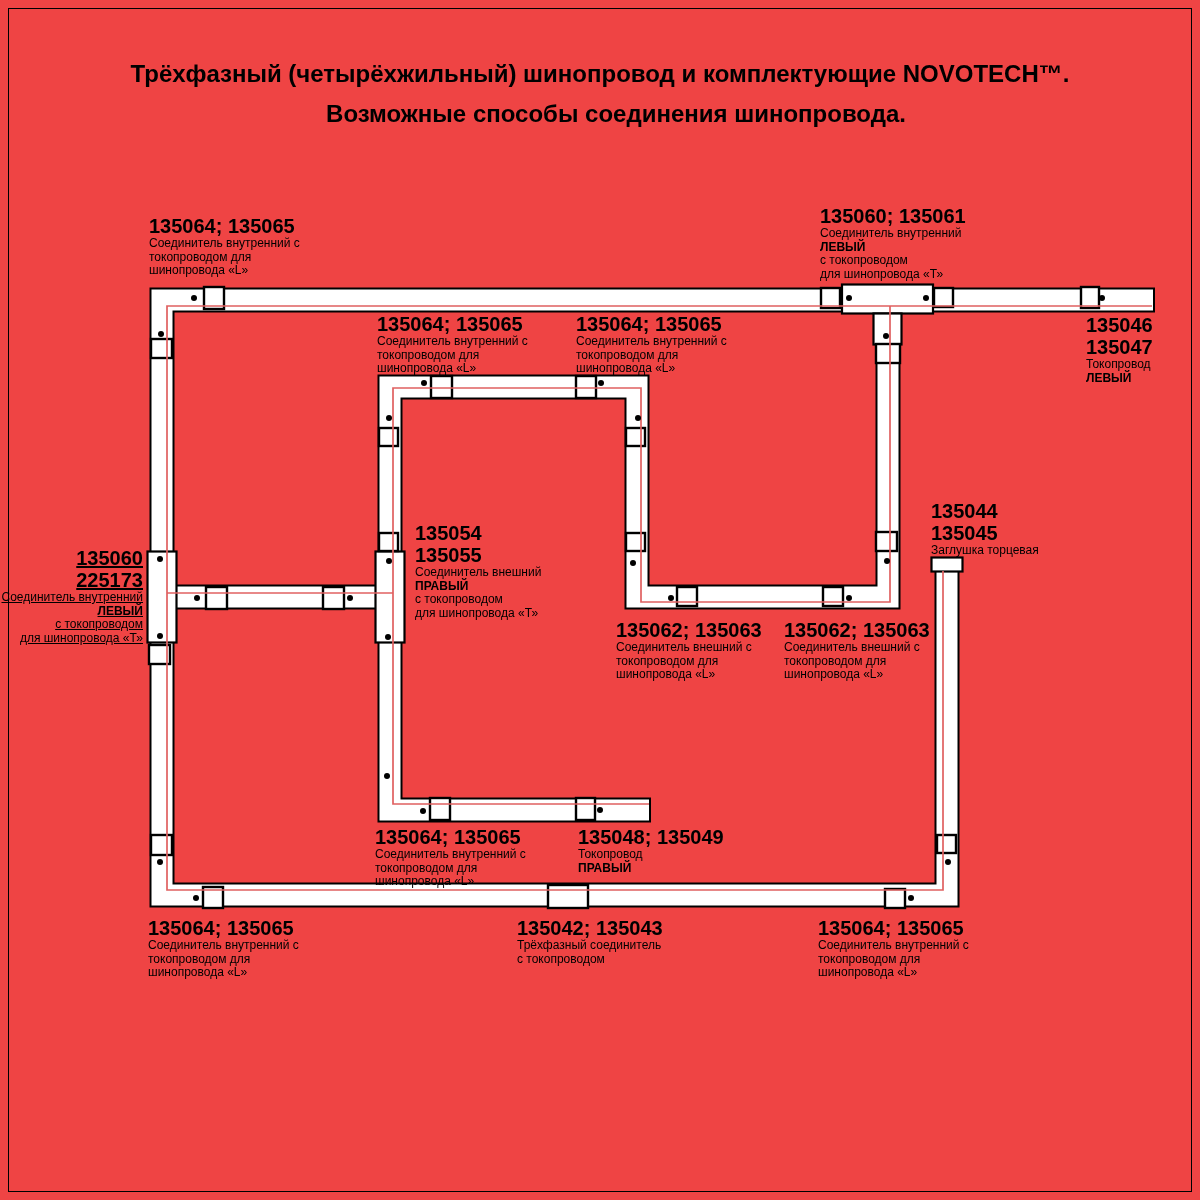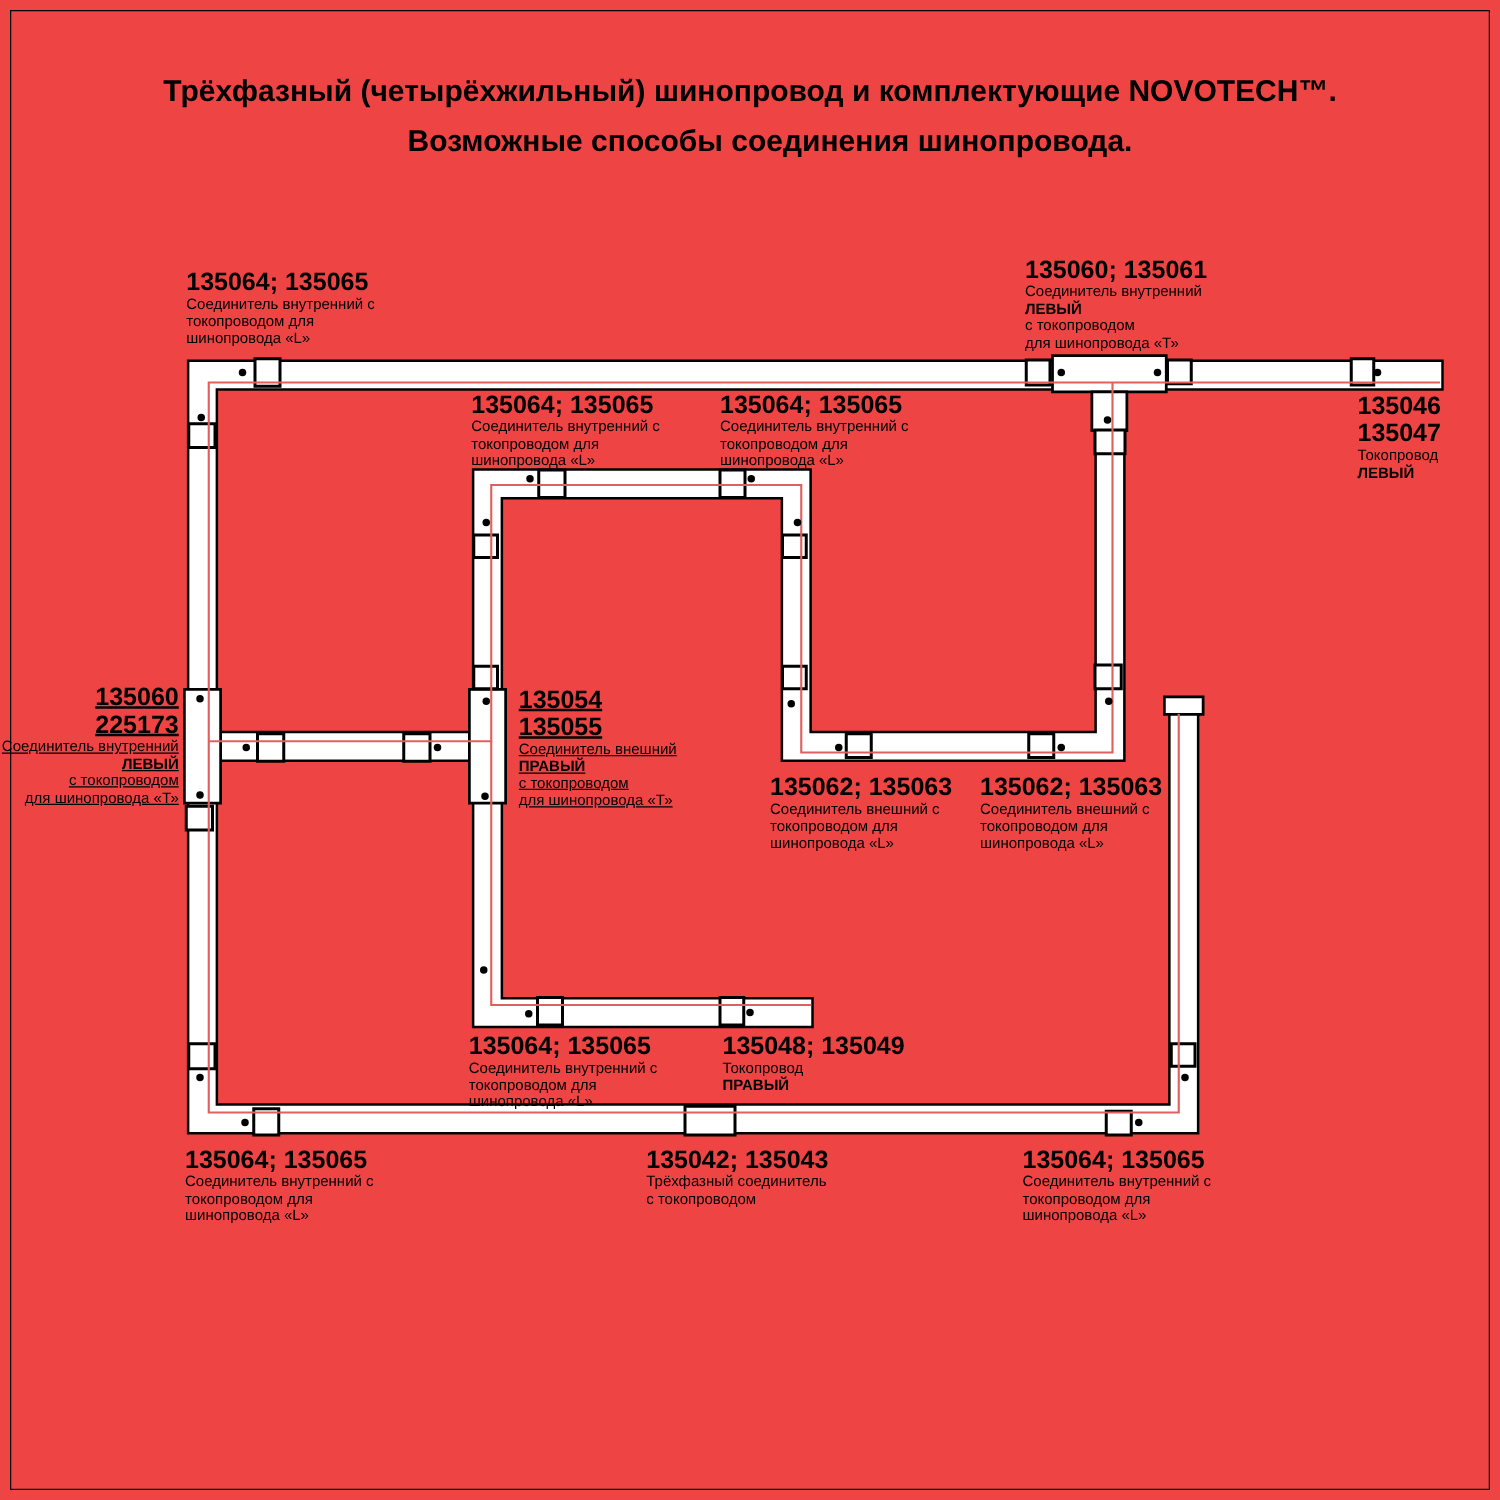--- a/index.html
+++ b/index.html
@@ -16,21 +16,21 @@
   .lbl{position:absolute;line-height:13.5px;font-size:12px;}
   .lbl .code{font-weight:bold;font-size:20px;line-height:22px;letter-spacing:0;}
   .lbl .ln{font-size:12px;}
   .lbl .b{font-weight:bold;}
   #lbl-tl{left:149px;top:215px;}
   #lbl-topT{left:820px;top:205px;}
   #lbl-feedL{left:1086px;top:314px;}
   #lbl-pL{left:377px;top:313px;}
   #lbl-pR{left:576px;top:313px;}
   #lbl-leftT{left:0px;top:547px;width:143px;text-align:right;text-decoration:underline;}
-  #lbl-midT{left:415px;top:549px;text-decoration:underline;}
+  #lbl-midT{left:415px;top:522px;}
   #lbl-cap{left:931px;top:500px;}
   #lbl-extL{left:616px;top:619px;}
   #lbl-extR{left:784px;top:619px;}
   #lbl-feedC{left:375px;top:826px;}
   #lbl-feedR{left:578px;top:826px;}
   #lbl-bl{left:148px;top:917px;}
   #lbl-bm{left:497px;top:917px;margin-left:20px;}
   #lbl-br{left:818px;top:917px;}
 </style>
 </head>
@@ -176,20 +176,25 @@
 
   <div class="lbl" id="lbl-midT">
     <div class="code">135054</div>
     <div class="code">135055</div>
     <div class="ln">Соединитель внешний</div>
     <div class="ln b">ПРАВЫЙ</div>
     <div class="ln">с токопроводом</div>
     <div class="ln">для шинопровода «Т»</div>
   </div>
 
+  <div class="lbl" id="lbl-cap">
+    <div class="code">135044</div>
+    <div class="code">135045</div>
+    <div class="ln">Заглушка торцевая</div>
+  </div>
 
   <div class="lbl" id="lbl-extL">
     <div class="code">135062; 135063</div>
     <div class="ln">Соединитель внешний с</div>
     <div class="ln">токопроводом для</div>
     <div class="ln">шинопровода «L»</div>
   </div>
 
   <div class="lbl" id="lbl-extR">
     <div class="code">135062; 135063</div>

